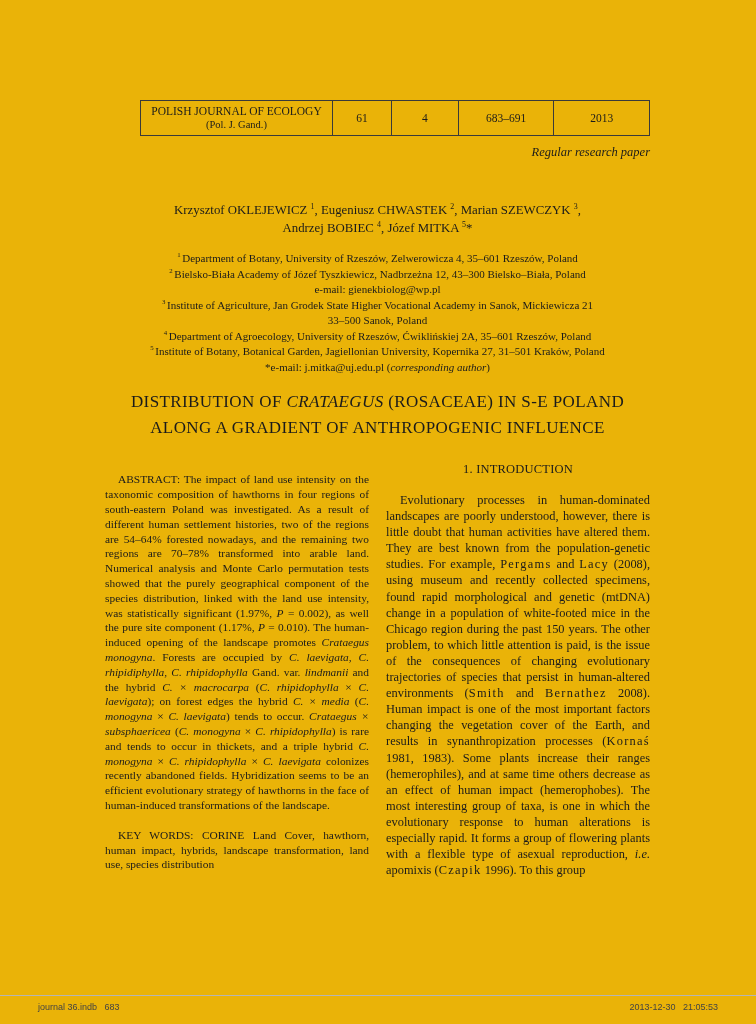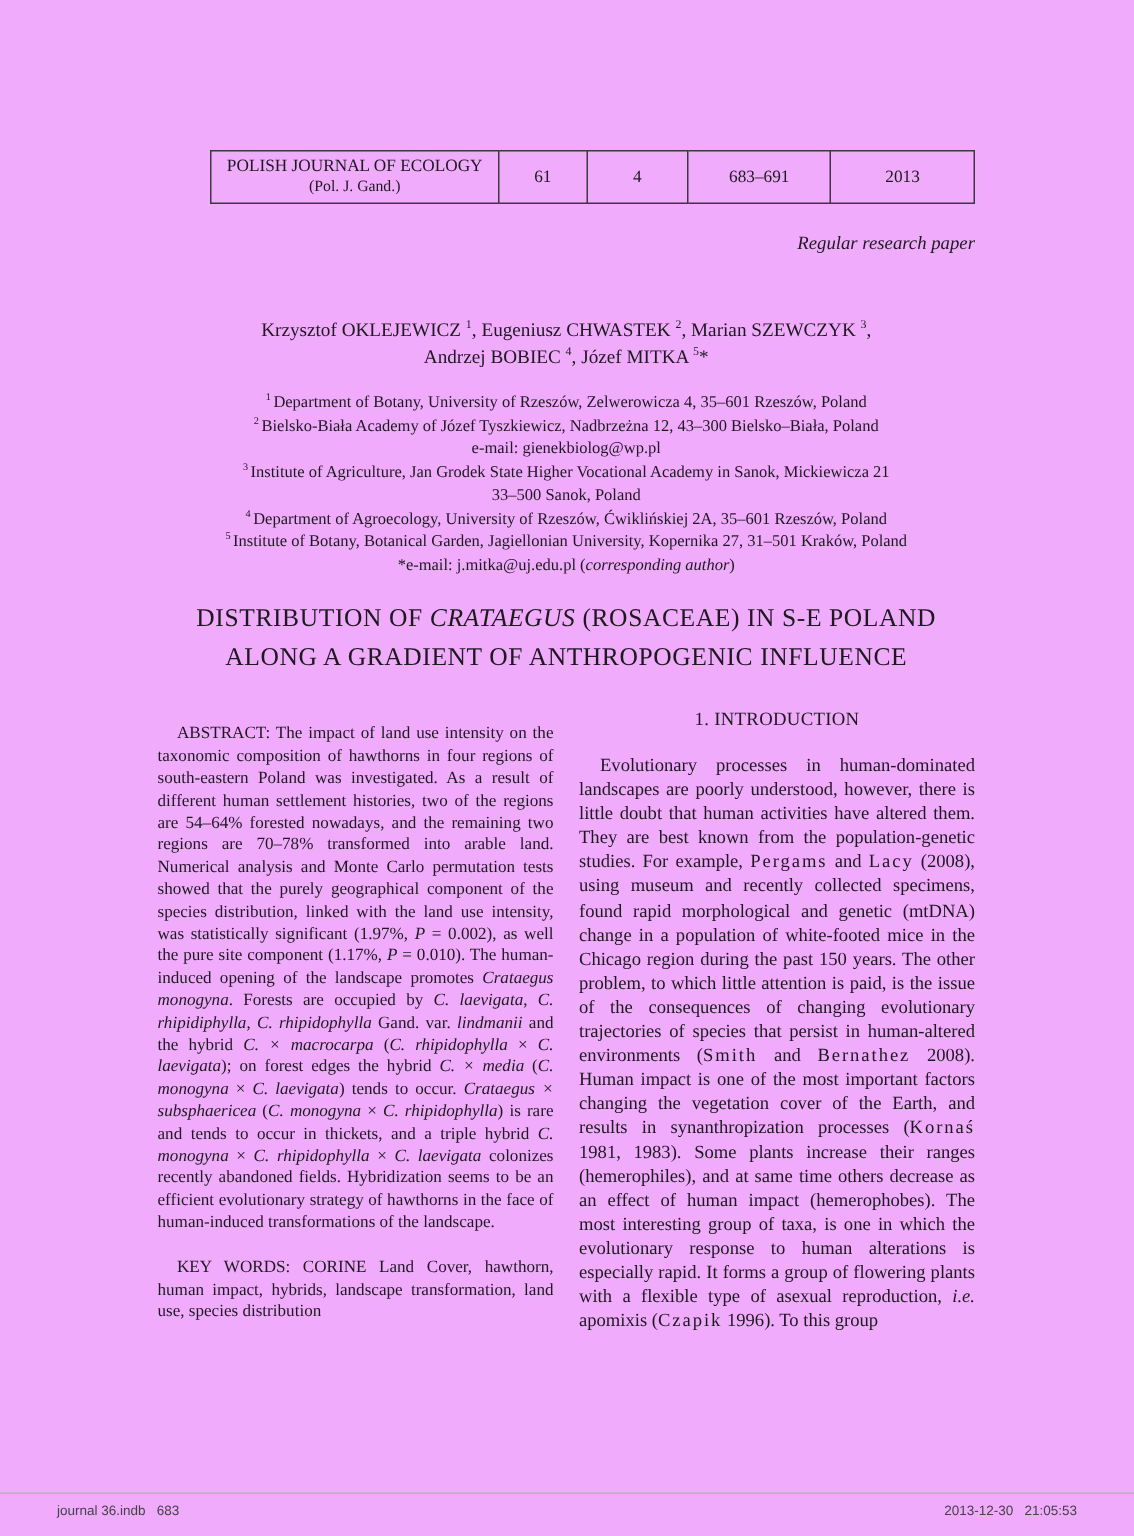--- a/index.html
+++ b/index.html
@@ -1,29 +1,29 @@
 <!DOCTYPE html>
 <html lang="en"><head>
 <meta charset="utf-8">
 <style>
   html,body{margin:0;padding:0;background:#ffffff;}
-  .page{position:relative;width:756px;height:1024px;margin:0 auto;background:#f0abfc;
+  .page{position:relative;width:756px;height:1024px;margin:0 auto;background:#eab308;
         font-family:"Liberation Serif","DejaVu Serif",serif;color:#1b1b1b;overflow:hidden;}
   .content{position:absolute;left:105px;top:0;width:545px;}
 
   .header-table{border-collapse:collapse;margin-top:100px;margin-left:35px;width:510px;font-size:11.5px;}
   .header-table td{border:1px solid #3a3a3a;text-align:center;vertical-align:middle;padding:3px 4px;line-height:14px;}
   .td-journal{width:200px;}
   .td-vol{width:55px;}
   .td-issue{width:65px;}
   .td-pages{width:95px;font-family:Liberation Serif, serif;}
   .td-year{width:95px;}
   .journal-abbrev{font-size:10.5px;}
 
-  .paper-type{margin-top:19px;text-align:right;font-style:italic;font-size:12.5px;}
+  .paper-type{margin-top:9px;text-align:right;font-style:italic;font-size:12.5px;}
 
   .authors{margin-top:42px;text-align:center;font-size:12.8px;line-height:17.5px;}
   .affiliations{margin-top:14px;text-align:center;font-size:11px;line-height:15.5px;}
 
   .title{margin-top:14px;text-align:center;font-size:17px;line-height:26px;font-weight:normal;letter-spacing:0.4px;}
 
   .columns{display:flex;gap:17px;margin-top:20px;}
   .col{flex:1;min-width:0;text-align:justify;}
   .abstract,.keywords{font-size:11.4px;line-height:14.8px;text-indent:13px;hyphens:auto;}
   .keywords{margin-top:15px;}

